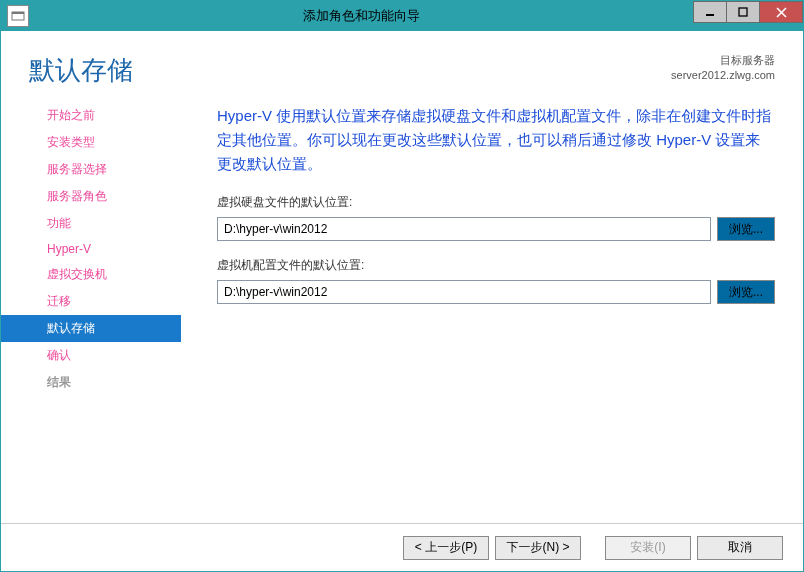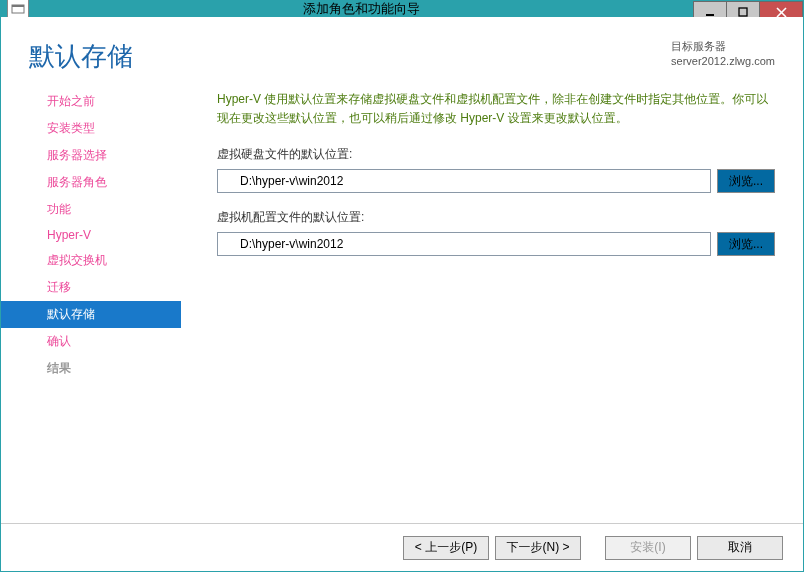--- a/index.html
+++ b/index.html
@@ -6,21 +6,21 @@
 body { font-family: "Microsoft YaHei", "Segoe UI", sans-serif; font-size: 12px; background: #fff; }
 
 .window {
   width: 804px; height: 572px;
   border: 1px solid #2aa1ab;
   display: flex; flex-direction: column;
   position: relative;
 }
 
 .titlebar {
-  height: 16px; background: #2aa1ab;
+  height: 30px; background: #2aa1ab;
   display: flex; align-items: center;
   color: #000;
 }
 .titlebar .icon-box {
   width: 22px; height: 22px; margin-left: 6px;
   background: #fff; border: 1px solid #888;
   display: inline-flex; align-items: center; justify-content: center;
 }
 .titlebar .title-text {
   flex: 1; text-align: center; font-size: 13px; color: #000;
@@ -40,21 +40,21 @@
 }
 
 .header-row {
   display: flex; padding: 22px 28px 10px 28px;
   align-items: flex-start;
 }
 .page-heading {
   font-size: 26px; color: #1e67ab; font-weight: 400;
   flex: 1;
 }
-.target-box { text-align: left; font-size: 11px; color: #555; line-height: 1.4; }
+.target-box { text-align: right; font-size: 11px; color: #555; line-height: 1.4; }
 
 .content-row {
   flex: 1; display: flex; padding: 0 0 0 0;
 }
 
 .sidebar {
   width: 180px; padding: 4px 0 0 0;
 }
 .nav-item {
   padding: 5px 0 5px 46px; font-size: 12px; color: #ec4899; cursor: pointer;
@@ -63,26 +63,26 @@
 .nav-item.lvl2 { }
 .nav-item.selected {
   background: #1979ca; color: #fff;
 }
 .nav-item.disabled { color: #9a9a9a; cursor: default; font-weight: bold; }
 
 .main-panel {
   flex: 1; padding: 6px 28px 0 36px;
   display: flex; flex-direction: column;
 }
-.desc-text { font-size: 12px; color: #4d7c0f; line-height: 1.6; margin-bottom: 18px; }
+.desc-text { font-size: 15px; color: #1d4ed8; line-height: 1.6; margin-bottom: 18px; }
 .field-label { font-size: 12px; color: #333; margin-bottom: 6px; }
 .field-row { display: flex; gap: 6px; margin-bottom: 16px; }
 .text-input {
   flex: 1; height: 24px; border: 1px solid #8a98a7;
-  padding: 2px 22px; font-size: 12px; font-family: inherit;
+  padding: 2px 6px; font-size: 12px; font-family: inherit;
   background: #fff;
 }
 .browse-btn {
   width: 58px; height: 24px; border: 1px solid #8a8a8a;
   background: #0369a1; font-size: 12px; cursor: pointer;
 }
 
 .footer {
   height: 48px; border-top: 1px solid #ccc;
   display: flex; align-items: center; justify-content: flex-end;

